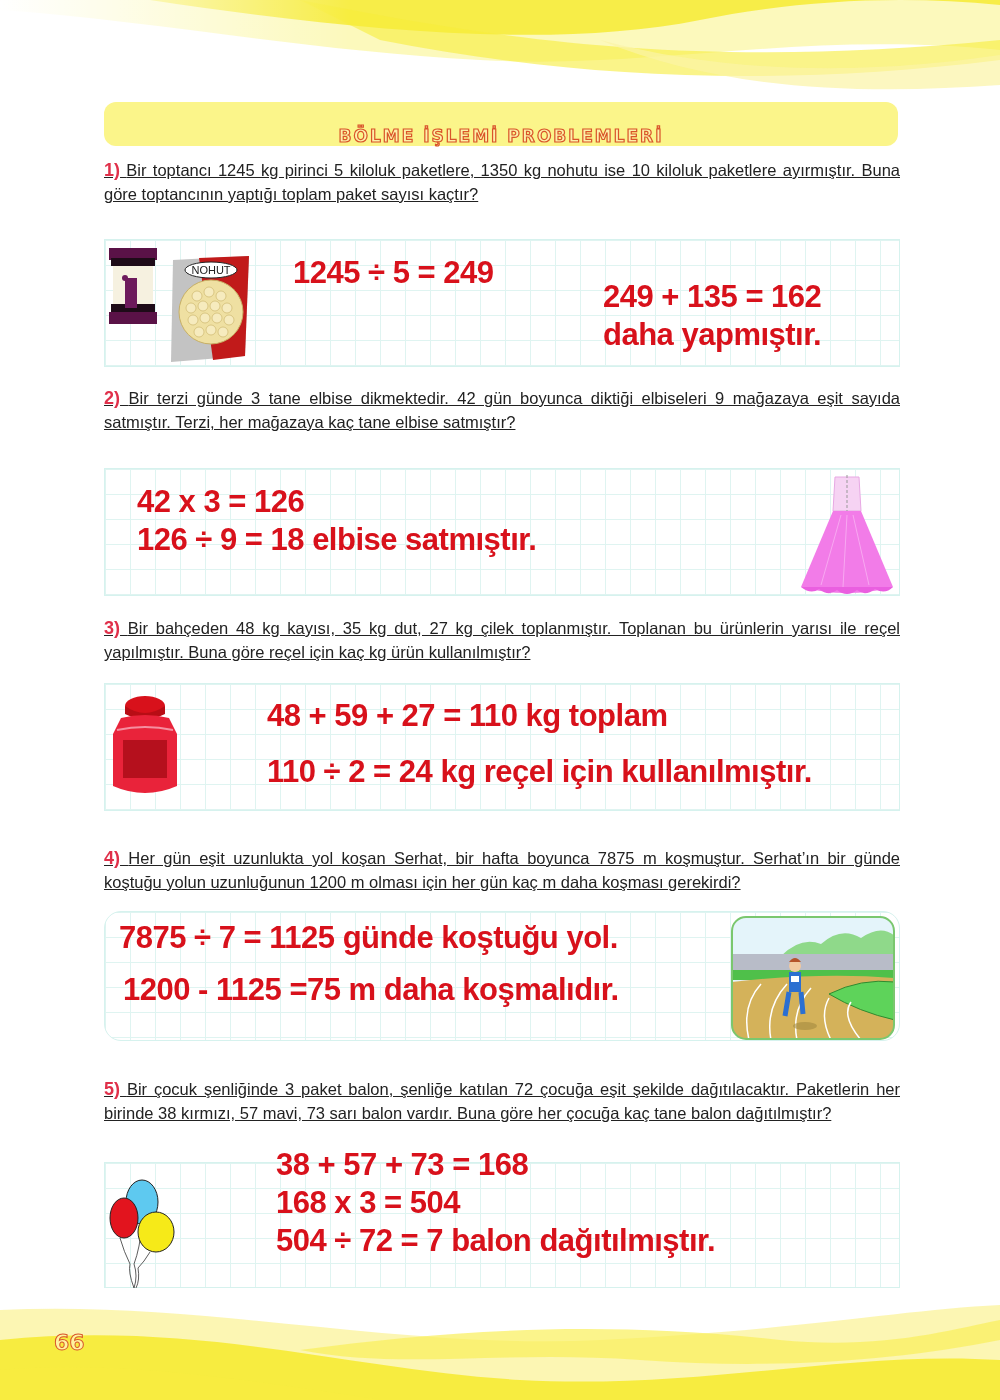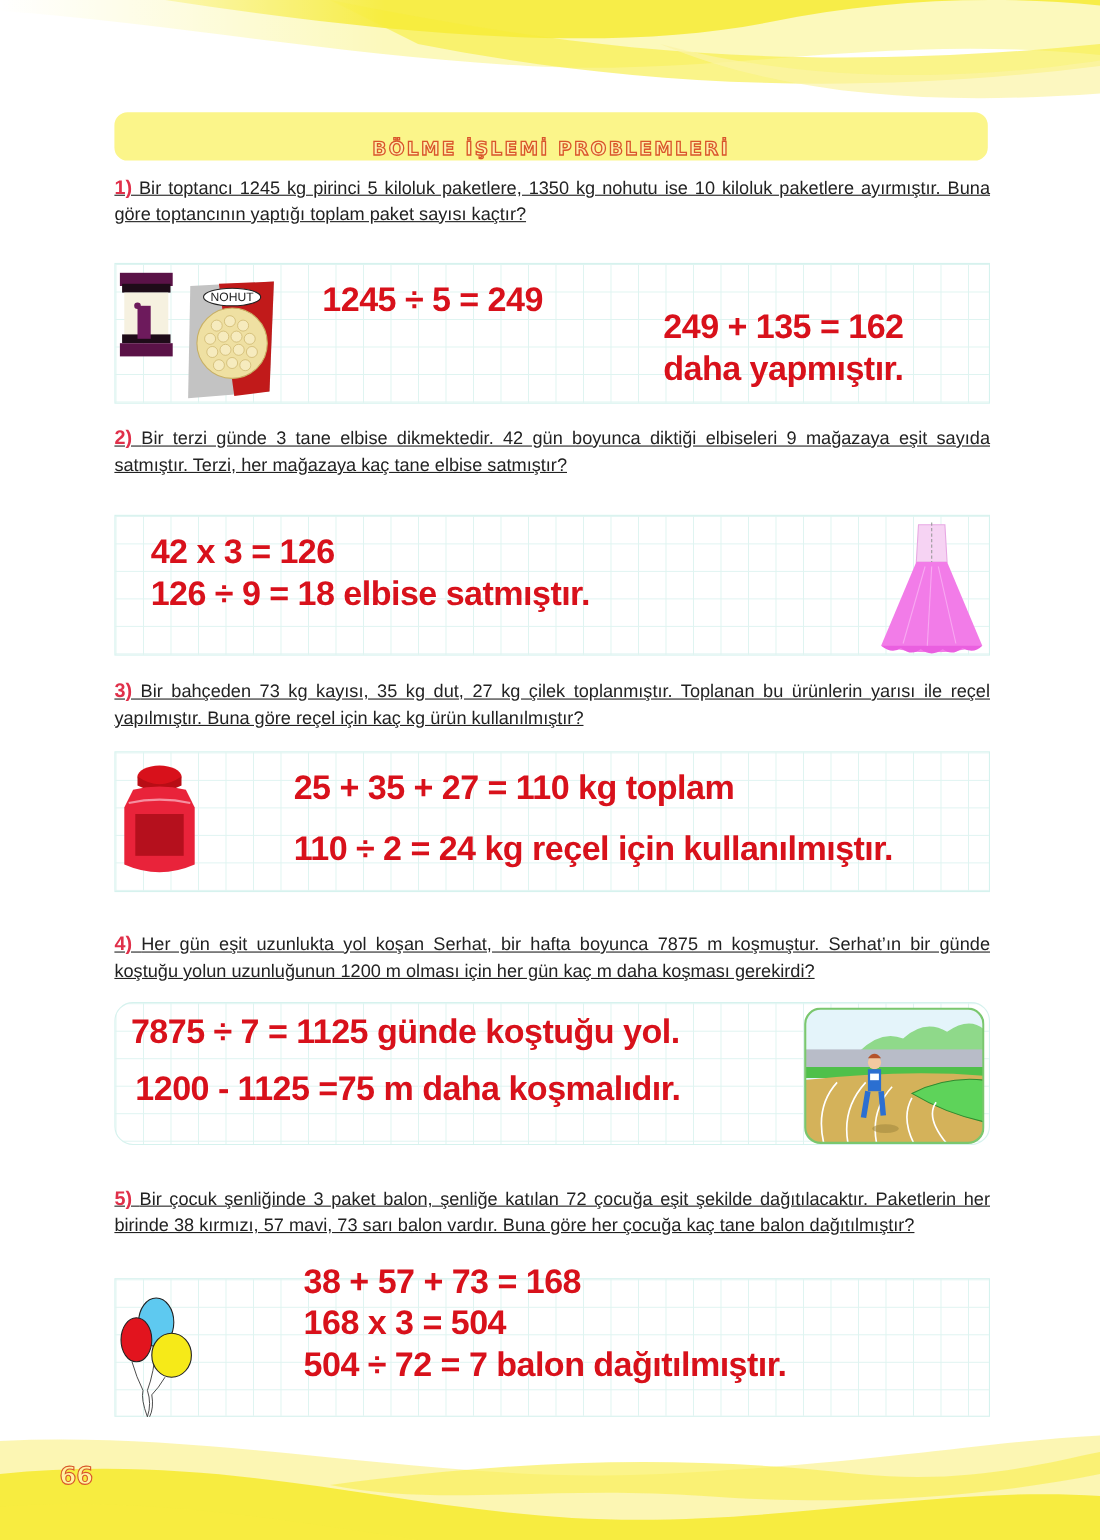--- a/index.html
+++ b/index.html
@@ -111,34 +111,34 @@
         <line x1="44" y1="44" x2="24" y2="114"></line>
           <line x1="50" y1="44" x2="46" y2="116"></line>
         <line x1="56" y1="44" x2="72" y2="114"></line>
       </g>
     </svg>
   </div>
 </div>
 
 <div class="question" style="top:616px;">
   <span class="qnum">3)</span>
-  <span>Bir bahçeden 73 kg kayısı, 35 kg dut, 27 kg çilek toplanmıştır. Toplanan bu ürünlerin yarısı ile reçel yapılmıştır. Buna göre reçel için kaç kg ürün kullanılmıştır?</span>
+  <span>Bir bahçeden 48 kg kayısı, 35 kg dut, 27 kg çilek toplanmıştır. Toplanan bu ürünlerin yarısı ile reçel yapılmıştır. Buna göre reçel için kaç kg ürün kullanılmıştır?</span>
 </div>
 <div class="grid" style="top:683px;height:126px;">
   <div class="pic" style="left:2px;top:10px;">
     <svg width="76" height="104" viewBox="0 0 76 104">
       <ellipse cx="38" cy="12" rx="20" ry="10" fill="#d8111b"></ellipse>
       <path d="M18,12 Q38,26 58,12 L58,20 Q38,30 18,20 Z" fill="#b80d15"></path>
       <path d="M14,24 Q38,18 62,24 L70,40 L70,92 Q38,106 6,92 L6,40 Z" fill="#e9233a"></path>
       <path d="M10,36 Q38,30 66,36" stroke="#f58fa0" stroke-width="2" fill="none"></path>
       <rect x="16" y="46" width="44" height="38" fill="#b5101d"></rect>
     </svg>
   </div>
   <div class="ans" style="left:162px;top:4px;font-size:31px;line-height:56px;">
-    <div>25 + 35 + 27 = 110 kg toplam</div>
+    <div>48 + 59 + 27 = 110 kg toplam</div>
     <div>110 ÷ 2 = 24 kg reçel için kullanılmıştır.</div>
   </div>
 </div>
 
 <div class="question" style="top:846px;">
   <span class="qnum">4)</span>
   <span>Her gün eşit uzunlukta yol koşan Serhat, bir hafta boyunca 7875 m koşmuştur. Serhat’ın bir günde koştuğu yolun uzunluğunun 1200 m olması için her gün kaç m daha koşması gerekirdi?</span>
 </div>
 <div class="grid" style="top:911px;height:128px;border-radius:17px;">
   <div class="ans" style="left:14px;top:0px;font-size:31px;line-height:52px;">

